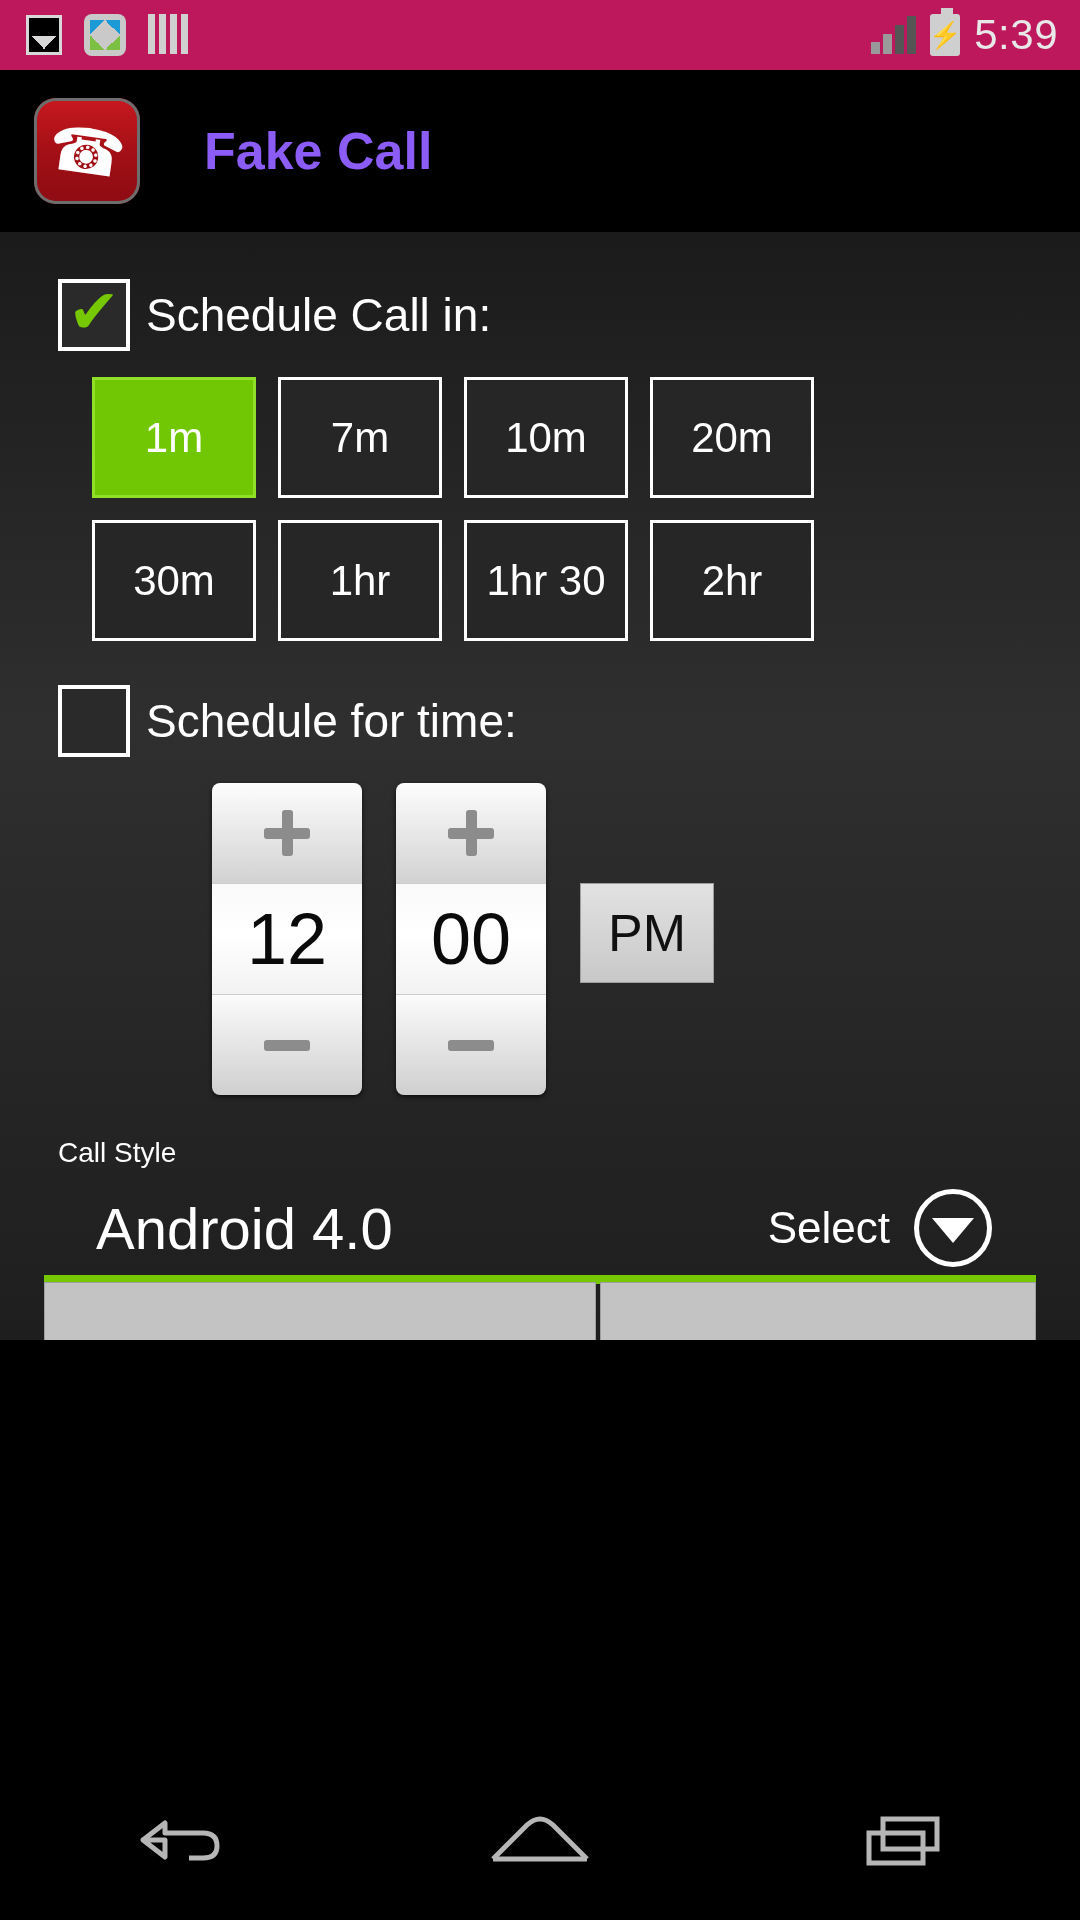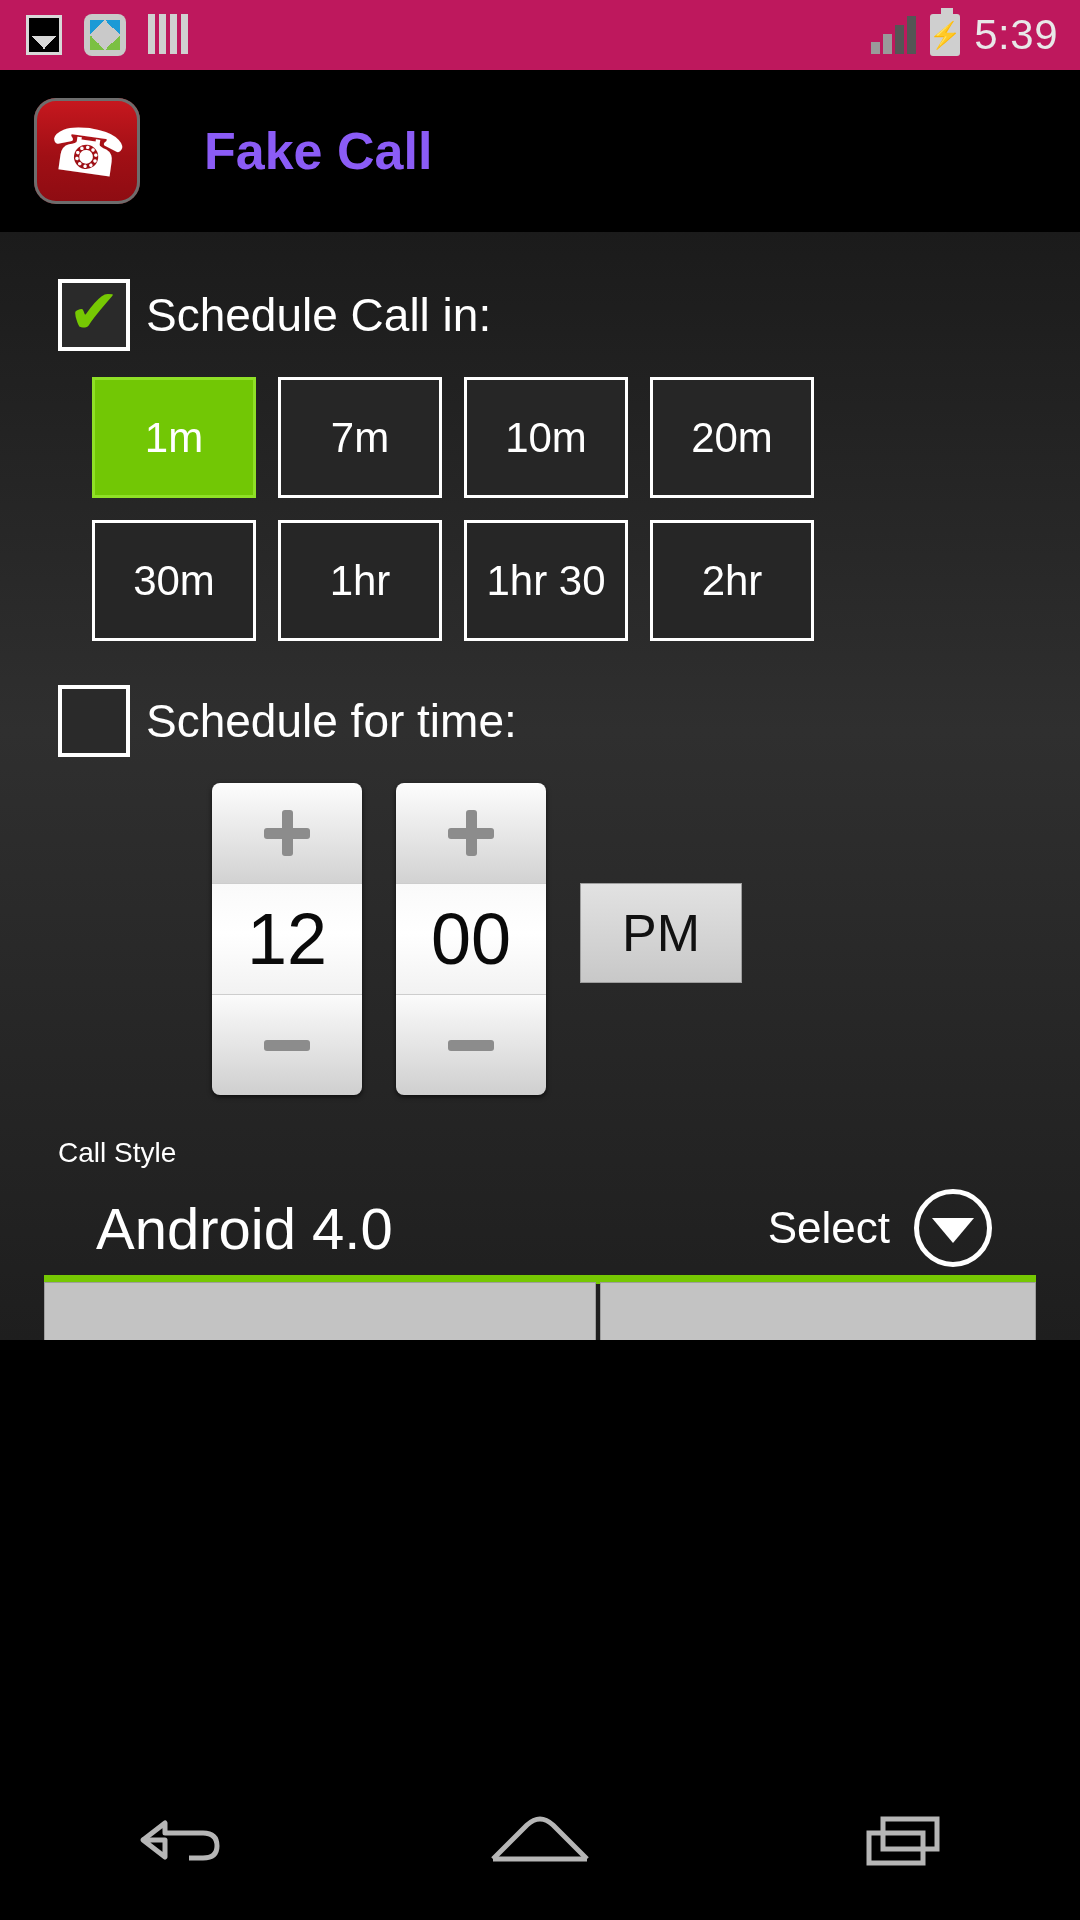--- a/index.html
+++ b/index.html
@@ -117,21 +117,21 @@
   .sp-plus, .sp-minus { background:#8c8c8c; border-radius:3px; position:relative; }
   .sp-plus { width:46px; height:11px; }
   .sp-plus::after { content:""; position:absolute; left:17.5px; top:-17.5px; width:11px; height:46px; background:#8c8c8c; border-radius:3px; }
   .sp-minus { width:46px; height:11px; }
   .sp-val {
     height:112px; background:linear-gradient(to bottom,#fafafa 0%, #ffffff 45%, #f2f2f2 100%);
     display:flex; align-items:center; justify-content:center;
     color:#0a0a0a; font-size:72px; border-top:1px solid #cdcdcd; border-bottom:1px solid #cdcdcd;
   }
   .ampm {
-    margin-top:100px; width:162px; height:100px;
+    margin-top:100px; width:134px; height:100px;
     background:linear-gradient(to bottom,#e2e2e2 0%, #c8c8c8 100%);
     border:1px solid #9e9e9e;
     color:#111; font-size:52px; display:flex; align-items:center; justify-content:center;
   }
 
   
   .cs-label { color:#fff; font-size:28px; padding-left:58px; margin-top:42px; }
   .cs-select {
     margin-top:20px; margin-left:44px; width:992px;
     display:flex; align-items:center; border-bottom:9px solid #76c803;

